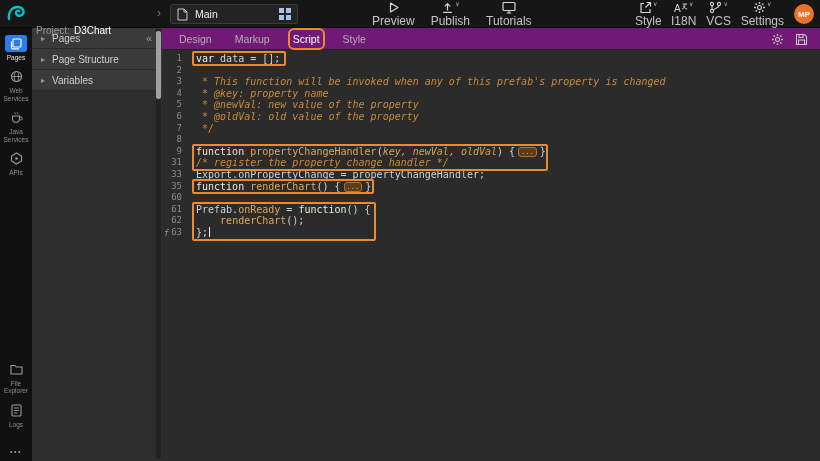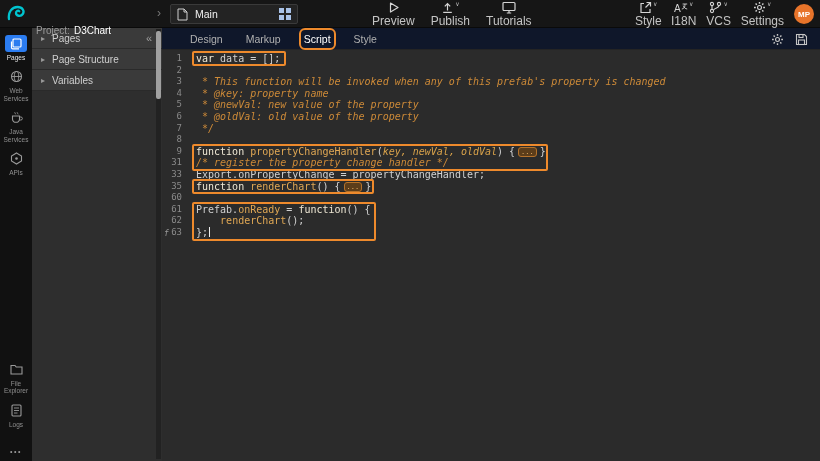--- a/index.html
+++ b/index.html
@@ -44,22 +44,22 @@
   .panel-item { height:21px; background:#3a3a3a; border-bottom:1px solid #2a2a2a; display:flex;
     align-items:center; padding-left:9px; gap:7px; cursor:pointer; }
   .pi-chev { color:#9a9a9a; font-size:8px; }
   .pi-label { color:#cfcfcf; font-size:10px; }
   .collapse { position:absolute; top:4px; right:10px; color:#9e9e9e; font-size:11px; cursor:pointer; }
   .pscroll { position:absolute; top:1px; right:1px; width:5px; height:430px; background:#222222; }
   .pthumb { position:absolute; top:2px; left:0; width:5px; height:68px; background:#a0a0a0; border-radius:2px; }
 
   
   .editor { position:absolute; left:162px; top:28px; width:658px; height:433px; background:#2b2b2b; }
-  .tabbar { position:absolute; top:0; left:0; width:658px; height:22px; background:#0f172a;
-    border-bottom:1px solid #242424; display:flex; align-items:center; padding-left:28px; gap:23px; }
+  .tabbar { position:absolute; top:0; left:0; width:658px; height:22px; background:#701a75;
+    border-bottom:1px solid #242424; display:flex; align-items:center; padding-left:17px; gap:23px; }
   .tab { font-size:10.5px; color:#b0b0b0; cursor:pointer; }
   .tab.active { color:#ffffff; }
   .tab.hl { outline:2px solid #ee8a2c; outline-offset:3px; border-radius:1px; }
   .tab-actions { position:absolute; right:12px; top:0; height:22px; display:flex; align-items:center; gap:11px; }
   .tab-actions .ic { cursor:pointer; display:flex; align-items:center; }
 
   .code { position:absolute; top:22px; left:0; width:658px; height:411px; background:#2b2b2b;
     font-family:"DejaVu Sans Mono", monospace; font-size:10px; padding-top:3px; overflow:hidden; }
   .line { display:flex; height:11.6px; line-height:11.6px; white-space:pre; }
   .gut { width:26px; text-align:right; padding-right:6px; color:#8a8a8a; font-size:9px; position:relative; flex:none; }

